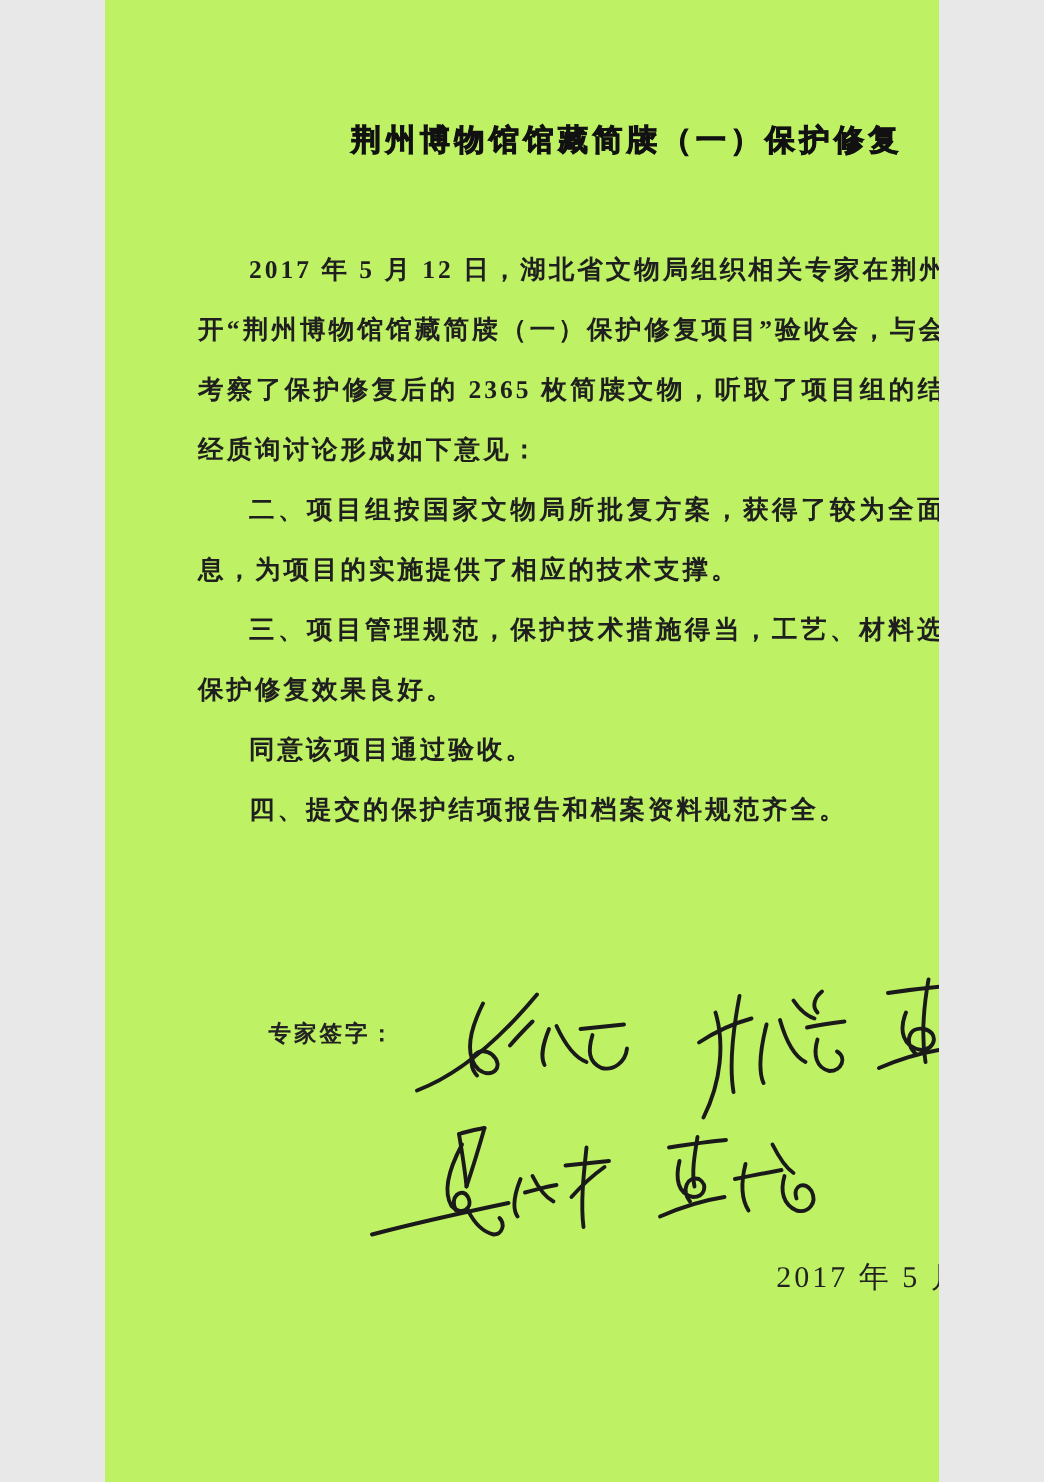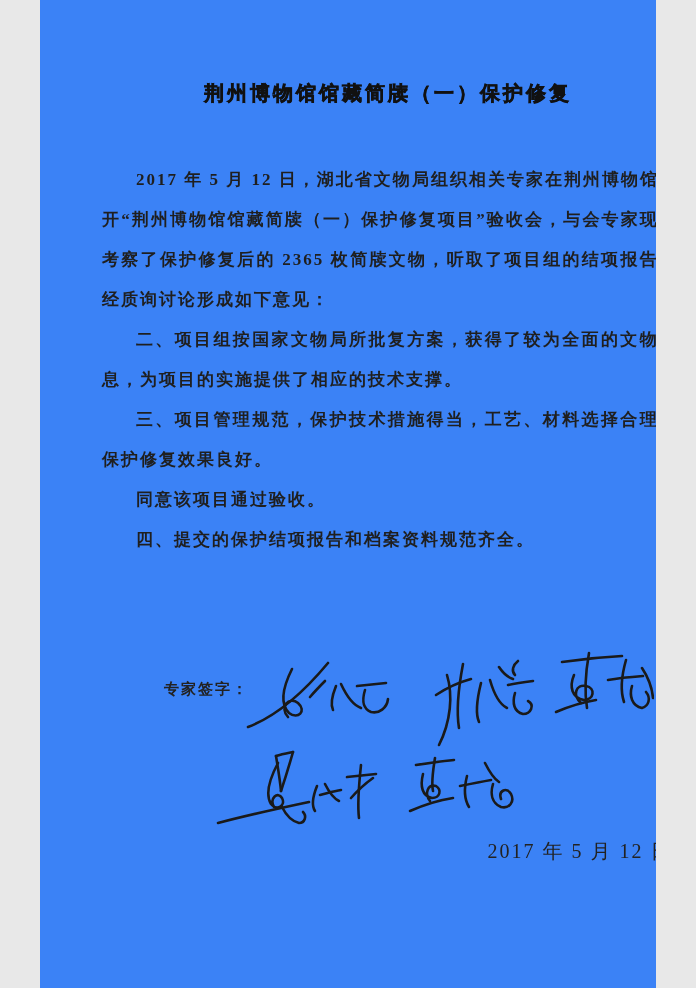--- a/index.html
+++ b/index.html
@@ -2,24 +2,24 @@
 <html lang="zh"><head>
 <meta charset="utf-8">
 <style>
   html, body {
     margin: 0;
     padding: 0;
     background: #e8e8e8;
   }
   .page {
     position: relative;
-    width: 616px;
+    width: 556px;
     height: 988px;
     margin: 0 auto;
-    background: #3b82f6;
+    background: #bef264;
     overflow: hidden;
     color: #1b1b1b;
     font-family: "Liberation Serif", serif;
   }
   .title {
     position: absolute;
     left: 0;
     width: 696px;
     text-align: center;
     font-size: 20px;
@@ -42,21 +42,21 @@
     color: #1f1f1f;
     text-align: justify;
   }
   .doc-body p {
     margin: 0;
     padding: 0;
     text-indent: 2em;
   }
   .sig-label {
     position: absolute;
-    left: 124px;
+    left: 109px;
     top: 680px;
     font-size: 15px;
     font-weight: bold;
     letter-spacing: 2px;
     color: #222;
   }
   .sig {
     position: absolute;
   }
   .sig svg {

